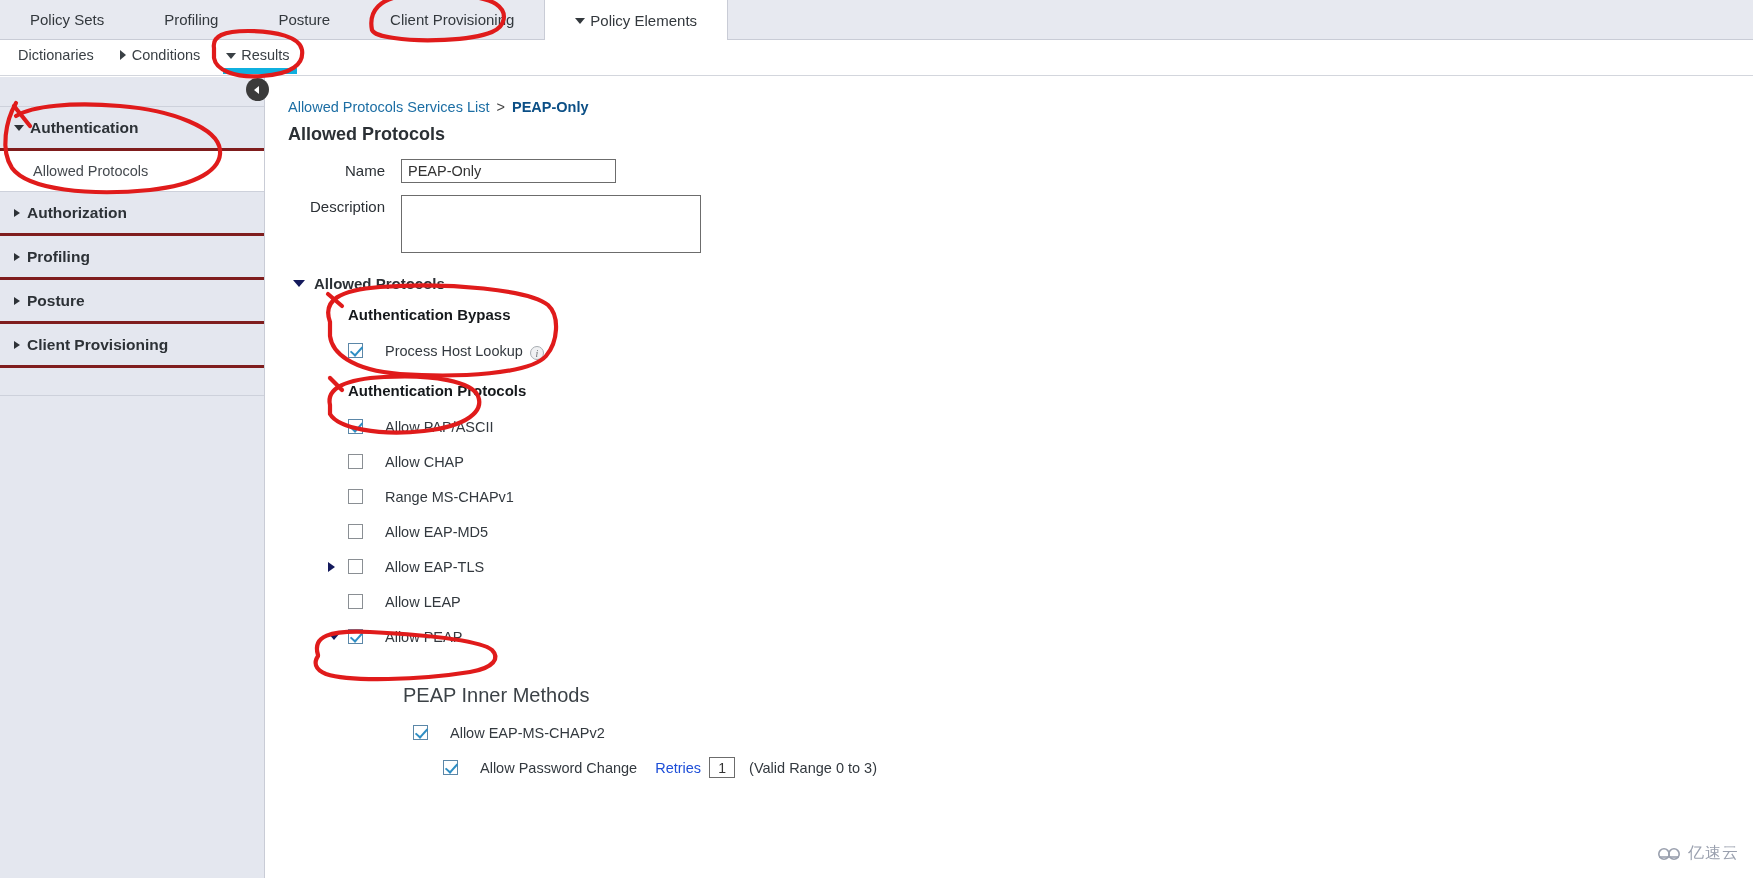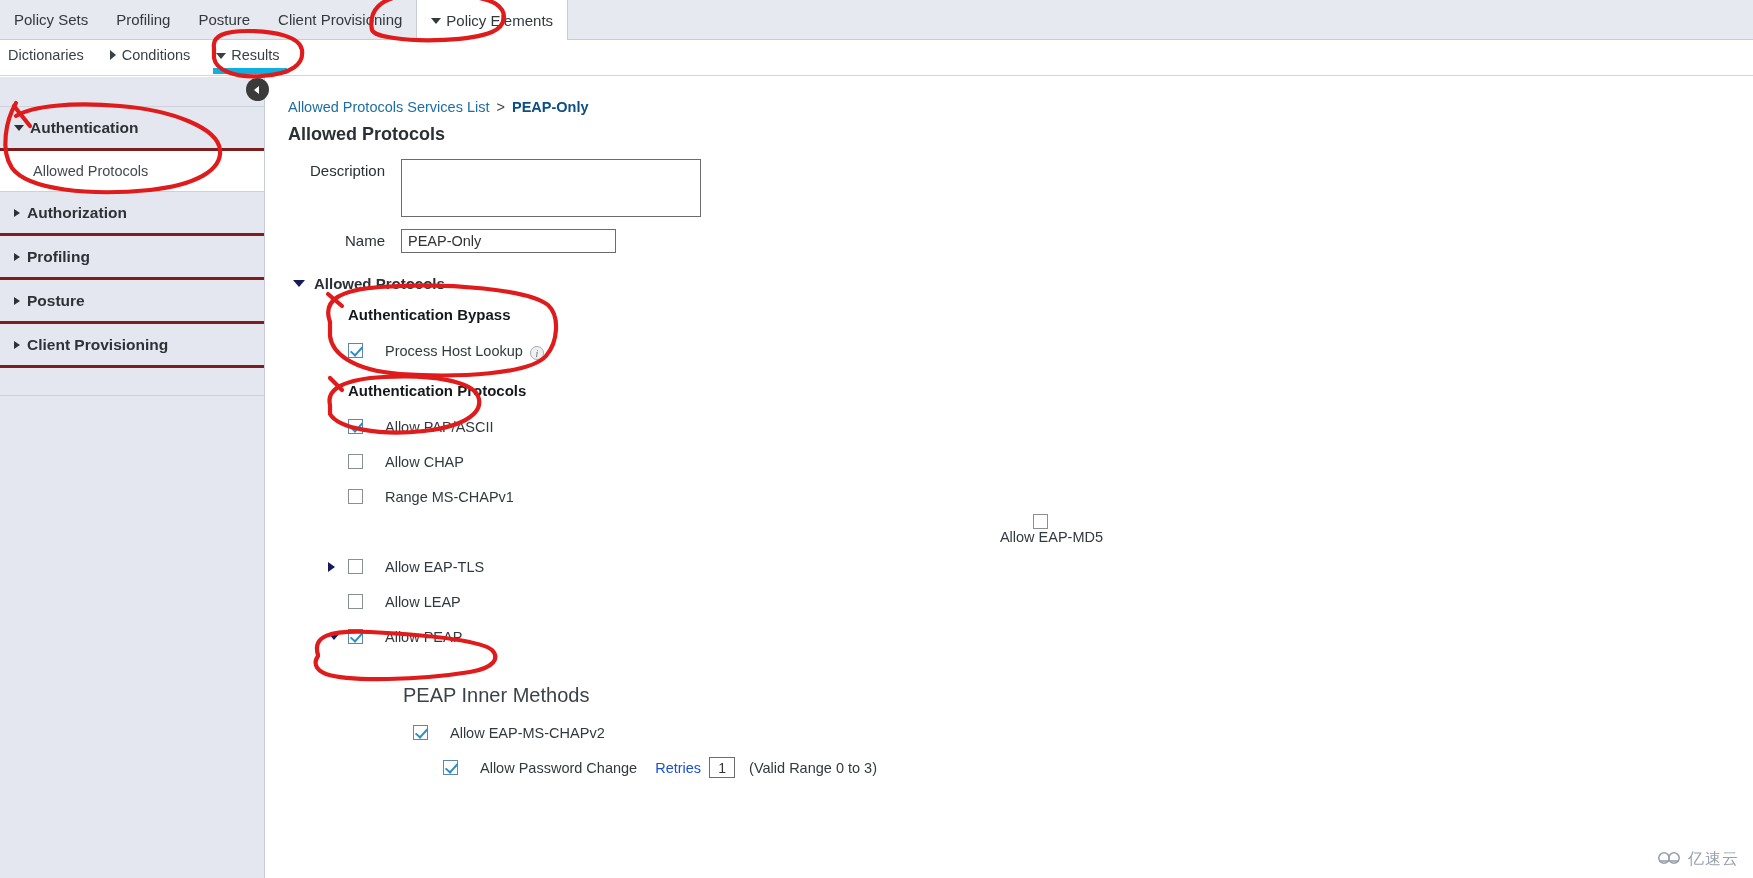--- a/index.html
+++ b/index.html
@@ -15,21 +15,21 @@
 
   
   .tabbar {
     position: absolute; left: 0; top: 0; width: 1753px; height: 40px;
     background: #e7e9f0;
     border-bottom: 1px solid #c9ccd6;
     display: flex; align-items: stretch;
   }
   .tabbar .tab {
     display: flex; align-items: center;
-    padding: 0 14px;
+    padding: 0 30px;
     font-size: 15px; color: #33383d;
     white-space: nowrap;
     cursor: pointer;
   }
   .tabbar .tab.active {
     background: #ffffff;
     border-left: 1px solid #c9ccd6;
     border-right: 1px solid #c9ccd6;
     margin-bottom: -1px;
   }
@@ -53,21 +53,21 @@
   }
   .subbar .subtab {
     display: flex; align-items: center;
     height: 30px;
     padding: 0 13px;
     font-size: 14.5px; color: #3a4045;
     white-space: nowrap;
     cursor: pointer;
     position: relative;
   }
-  .subbar .subtab.first { padding-left: 8px; }
+  .subbar .subtab.first { padding-left: 18px; }
   .subbar .subtab .caret-r {
     display: inline-block;
     width: 0; height: 0;
     border-top: 5px solid transparent;
     border-bottom: 5px solid transparent;
     border-left: 6px solid #3a4045;
     margin-right: 6px;
     position: relative; top: 0px;
   }
   .subbar .subtab .caret-d2 {
@@ -281,22 +281,22 @@
     margin-left: 8px;
     padding: 0;
   }
   .range-note { font-size: 14.5px; color: #33393f; margin-left: 14px; white-space: nowrap; }
 
   
   .anno { position: absolute; left: 0; top: 0; width: 1753px; height: 878px; pointer-events: none; z-index: 50; }
 
   
   .watermark {
-    position: absolute; right: 14px; bottom: 8px;
-    display: flex; align-items: flex-start;
+    position: absolute; right: 14px; bottom: 14px;
+    display: flex; align-items: center;
     color: #9aa0ae; font-size: 16px;
     z-index: 40;
   }
   .watermark .wm-text { margin-left: 5px; letter-spacing: 1px; }
 </style>
 </head>
 <body>
 
 <div id="app">
 
@@ -376,27 +376,27 @@
 
     <div class="breadcrumb">
       <span class="crumb-link">Allowed Protocols Services List</span>
       <span class="sep">&gt;</span>
       <span class="crumb-cur">PEAP-Only</span>
     </div>
 
     <div class="page-title">Allowed Protocols</div>
 
     <div class="form-row">
+      <div class="form-label">Name</div>
+      <input class="txt-input" type="text" value="PEAP-Only" style="">
+    </div>
+
+    <div class="form-row">
       <div class="form-label">Description</div>
       <textarea class="txt-area" style=""></textarea>
-    </div>
-
-    <div class="form-row">
-      <div class="form-label">Name</div>
-      <input class="txt-input" type="text" value="PEAP-Only" style="">
     </div>
 
     <div class="section-head">
       <span class="tri-d"></span>
       <span>Allowed Protocols</span>
     </div>
 
     <div class="group-title">Authentication Bypass</div>
 
     <div class="cb-row" style="margin-left:60px;">
@@ -419,21 +419,21 @@
       <span class="cb-label">Allow CHAP</span>
     </div>
 
     <div class="cb-row" style="margin-left:40px;">
       <span class="tri-slot"></span>
       <span class="cbox"></span>
       <span class="cb-label">Range MS-CHAPv1</span>
     </div>
 
 
-    <div class="cb-row" style="margin-left:40px;flex-direction:column;">
+    <div class="cb-row" style="margin-left:40px;">
       <span class="tri-slot"></span>
       <span class="cbox"></span>
       <span class="cb-label">Allow EAP-MD5</span>
     </div>
 
     <div class="cb-row" style="margin-left:40px;">
       <span class="tri-slot">
           <span class="tri-r-s"></span>
         </span>
       <span class="cbox"></span>

